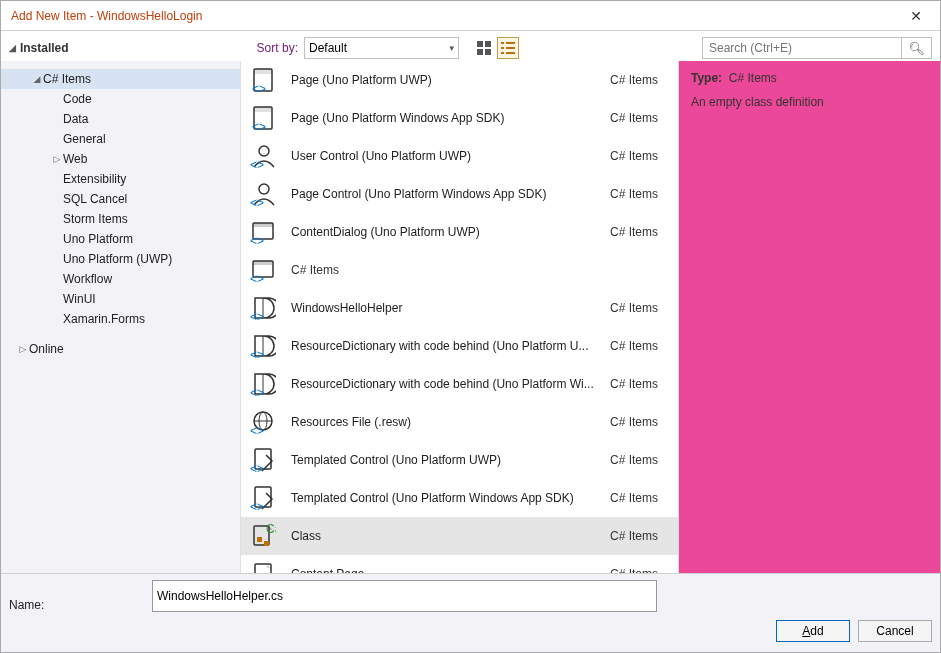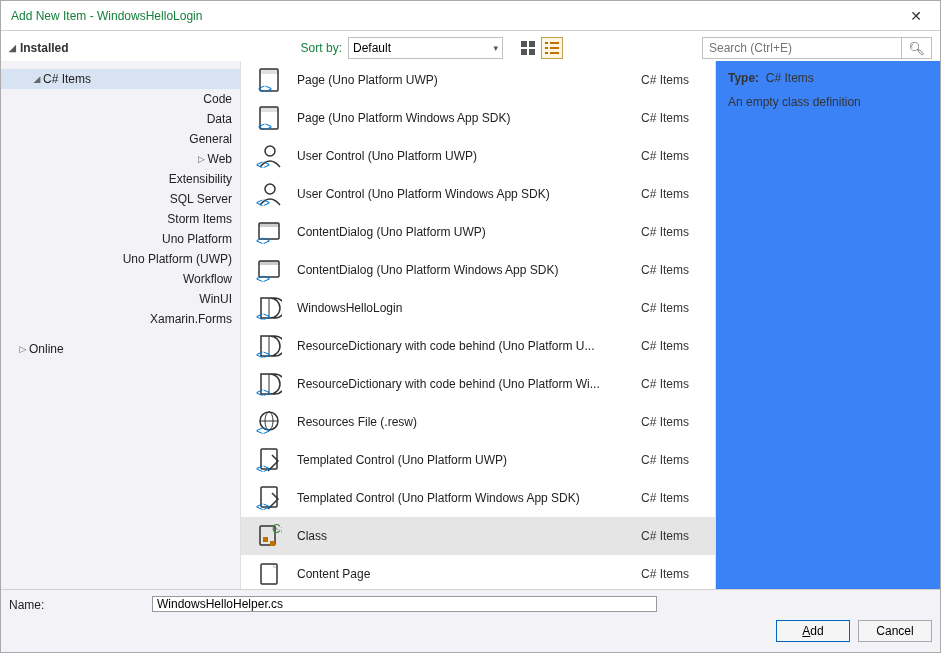--- a/index.html
+++ b/index.html
@@ -1,57 +1,57 @@
 <!DOCTYPE html>
 <html><head>
   <meta charset="utf-8">
   <style>
     * { box-sizing: border-box; margin: 0; padding: 0; font-family: "Segoe UI", Tahoma, sans-serif; font-size: 12px; }
     body { background: #fff; width: 941px; height: 653px; display: flex; flex-direction: column; border: 1px solid #aaa; }
     .titlebar { height: 30px; display: flex; align-items: center; padding: 0 10px; border-bottom: 1px solid #d0d0d0; }
-    .titlebar .title { flex: 1; color: #15803d; }
+    .titlebar .title { flex: 1; color: #c2410c; }
     .titlebar .close { font-size: 14px; color: #333; cursor: default; padding: 2px 8px;}
     .toprow { display: flex; align-items: center; height: 30px; padding: 4px 8px 0 8px; gap: 6px; }
     .toprow .installed { display: flex; align-items: center; gap: 4px; color: #333; font-weight: 600; }
     .toprow .installed .tri { font-size: 9px; color: #555; }
     .toprow .gap { flex: 0 0 176px; }
-    .sortlabel { color: #15803d; margin-left: 44px; }
+    .sortlabel { color: #701a75; }
     .sortselect { border: 1px solid #c0c0c0; height: 22px; padding: 0 4px; display: inline-flex; align-items: center; width: 155px; gap: 24px; background: #fff;}
     .sortselect .arrow { margin-left: auto; font-size: 9px; color: #555; }
     .viewbtns { display: flex; gap: 2px; margin-left: 8px;}
     .viewbtn { width: 22px; height: 22px; display:flex;align-items:center;justify-content:center; border: 1px solid transparent; }
     .viewbtn.active { border: 1px solid #c0a050; background: #fdf6e3;}
     .searchwrap { margin-left: auto; display: flex; align-items: center; border: 1px solid #c0c0c0; height: 22px; width: 230px; background: #fff;}
     .searchwrap input { border: 0; outline: 0; flex: 1; padding: 0 6px; color: #0f172a;}
     .searchwrap .sicon { padding: 0 6px; color: #555; font-size: 13px; border-left: 1px solid #c0c0c0; display:flex;align-items:center;justify-content:center;height:100%;}
     .main { flex: 1; display: flex; min-height: 0; }
     .sidebar { width: 240px; background: #f3f3f7; border-right: 1px solid #e0e0e0; padding: 6px 0; display:flex;flex-direction:column;}
     .tree { padding: 2px 0;}
     .treeitem { display: flex; align-items: center; height: 20px; padding-right: 8px; color: #222;}
     .treeitem .tw { width: 12px; text-align:center; font-size: 9px; color: #666;}
     .treeitem.selected { background: #d7e3f2; }
     .ind0 { padding-left: 16px; }
     .ind1 { padding-left: 30px; }
-    .ind2 { padding-left: 40px; justify-content: flex-end; }
+    .ind2 { padding-left: 50px; }
     .centerwrap { flex: 1; display:flex; min-width:0;}
     .center { flex: 1; overflow-y: scroll; background: #fff; }
     .center::-webkit-scrollbar { width: 16px; background:#f0f0f0;}
     .center::-webkit-scrollbar-thumb { background:#c0c0c0; border:3px solid #f0f0f0;}
-    .row { display: flex; align-items: center; height: 38px; padding: 0 14px; gap: 14px; }
+    .row { display: flex; align-items: center; height: 38px; padding: 0 8px; gap: 14px; }
     .row.selected { background: #e5e5e5; }
     .row .ricon { width: 28px; height: 28px; display:flex;align-items:center;justify-content:center;}
     .row .rlabel { flex: 1; color: #222; white-space: nowrap; overflow: hidden; text-overflow: ellipsis; }
     .row .rcat { color: #333; width: 60px; text-align:left;}
-    .details { width: 225px; background: #3b82f6; border-left: 1px solid #e0e0e0; padding: 10px 12px; color: #333; }
+    .details { width: 262px; background: #ec4899; border-left: 1px solid #e0e0e0; padding: 10px 12px; color: #333; }
     .details .type { margin-bottom: 10px; }
     .details .type b { font-weight: 600; }
     .bottom { border-top: 1px solid #d0d0d0; padding: 6px 8px; display:flex; flex-direction:column; gap: 8px; background:#f3f3f7;}
     .namerow { display: flex; align-items: flex-end; gap: 28px; }
     .namerow label { width: 115px; color: #222; }
-    .nameinput { flex: 0 0 505px; height: 16px; border: 1px solid #999; padding: 0 4px; outline: none; background:#fff;}
+    .nameinput { flex: 0 0 505px; height: 32px; border: 1px solid #999; padding: 0 4px; outline: none; background:#fff;}
     .btnrow { display: flex; justify-content: flex-end; gap: 8px; padding-bottom: 4px;}
     .btn { min-width: 74px; height: 22px; border: 1px solid #aaa; background: #f5f5f5; display:flex;align-items:center;justify-content:center;}
     .btn.primary { border: 1px solid #0067c0; }
     svg { display:block;}
   </style>
 </head>
 <body>
 
 <div class="titlebar">
   <div class="title">Add New Item - WindowsHelloLogin</div>
@@ -118,21 +118,21 @@
         <div class="treeitem ind2">
           <span class="tw">▷</span>
           <span>Web</span>
         </div>
         <div class="treeitem ind2">
           <span class="tw"></span>
           <span>Extensibility</span>
         </div>
         <div class="treeitem ind2">
           <span class="tw"></span>
-          <span>SQL Server</span>
+          <span>SQL Cancel</span>
         </div>
         <div class="treeitem ind2">
           <span class="tw"></span>
           <span>Storm Items</span>
         </div>
         <div class="treeitem ind2">
           <span class="tw"></span>
           <span>Uno Platform</span>
         </div>
         <div class="treeitem ind2">
@@ -187,48 +187,47 @@
           </div>
           <div class="rlabel">User Control (Uno Platform UWP)</div>
           <div class="rcat">C# Items</div>
         </div>
         <div class="row">
           <div class="ricon">
             <svg width="26" height="26" viewBox="0 0 26 26">
               <use href="#ico-usercontrol"></use>
             </svg>
           </div>
-          <div class="rlabel">User Control (Uno Platform Windows App SDK)</div>
+          <div class="rlabel">Page Control (Uno Platform Windows App SDK)</div>
           <div class="rcat">C# Items</div>
         </div>
         <div class="row">
           <div class="ricon">
             <svg width="26" height="26" viewBox="0 0 26 26">
               <use href="#ico-dialog"></use>
             </svg>
           </div>
           <div class="rlabel">ContentDialog (Uno Platform UWP)</div>
           <div class="rcat">C# Items</div>
         </div>
         <div class="row">
           <div class="ricon">
             <svg width="26" height="26" viewBox="0 0 26 26">
               <use href="#ico-dialog"></use>
             </svg>
           </div>
-          <div class="rlabel">ContentDialog (Uno Platform Windows App SDK)</div>
           <div class="rcat">C# Items</div>
         </div>
         <div class="row">
           <div class="ricon">
             <svg width="26" height="26" viewBox="0 0 26 26">
               <use href="#ico-resdict"></use>
             </svg>
           </div>
-          <div class="rlabel">WindowsHelloLogin</div>
+          <div class="rlabel">WindowsHelloHelper</div>
           <div class="rcat">C# Items</div>
         </div>
         <div class="row">
           <div class="ricon">
             <svg width="26" height="26" viewBox="0 0 26 26">
               <use href="#ico-resdict"></use>
             </svg>
           </div>
           <div class="rlabel">ResourceDictionary with code behind (Uno Platform U...</div>
           <div class="rcat">C# Items</div>

